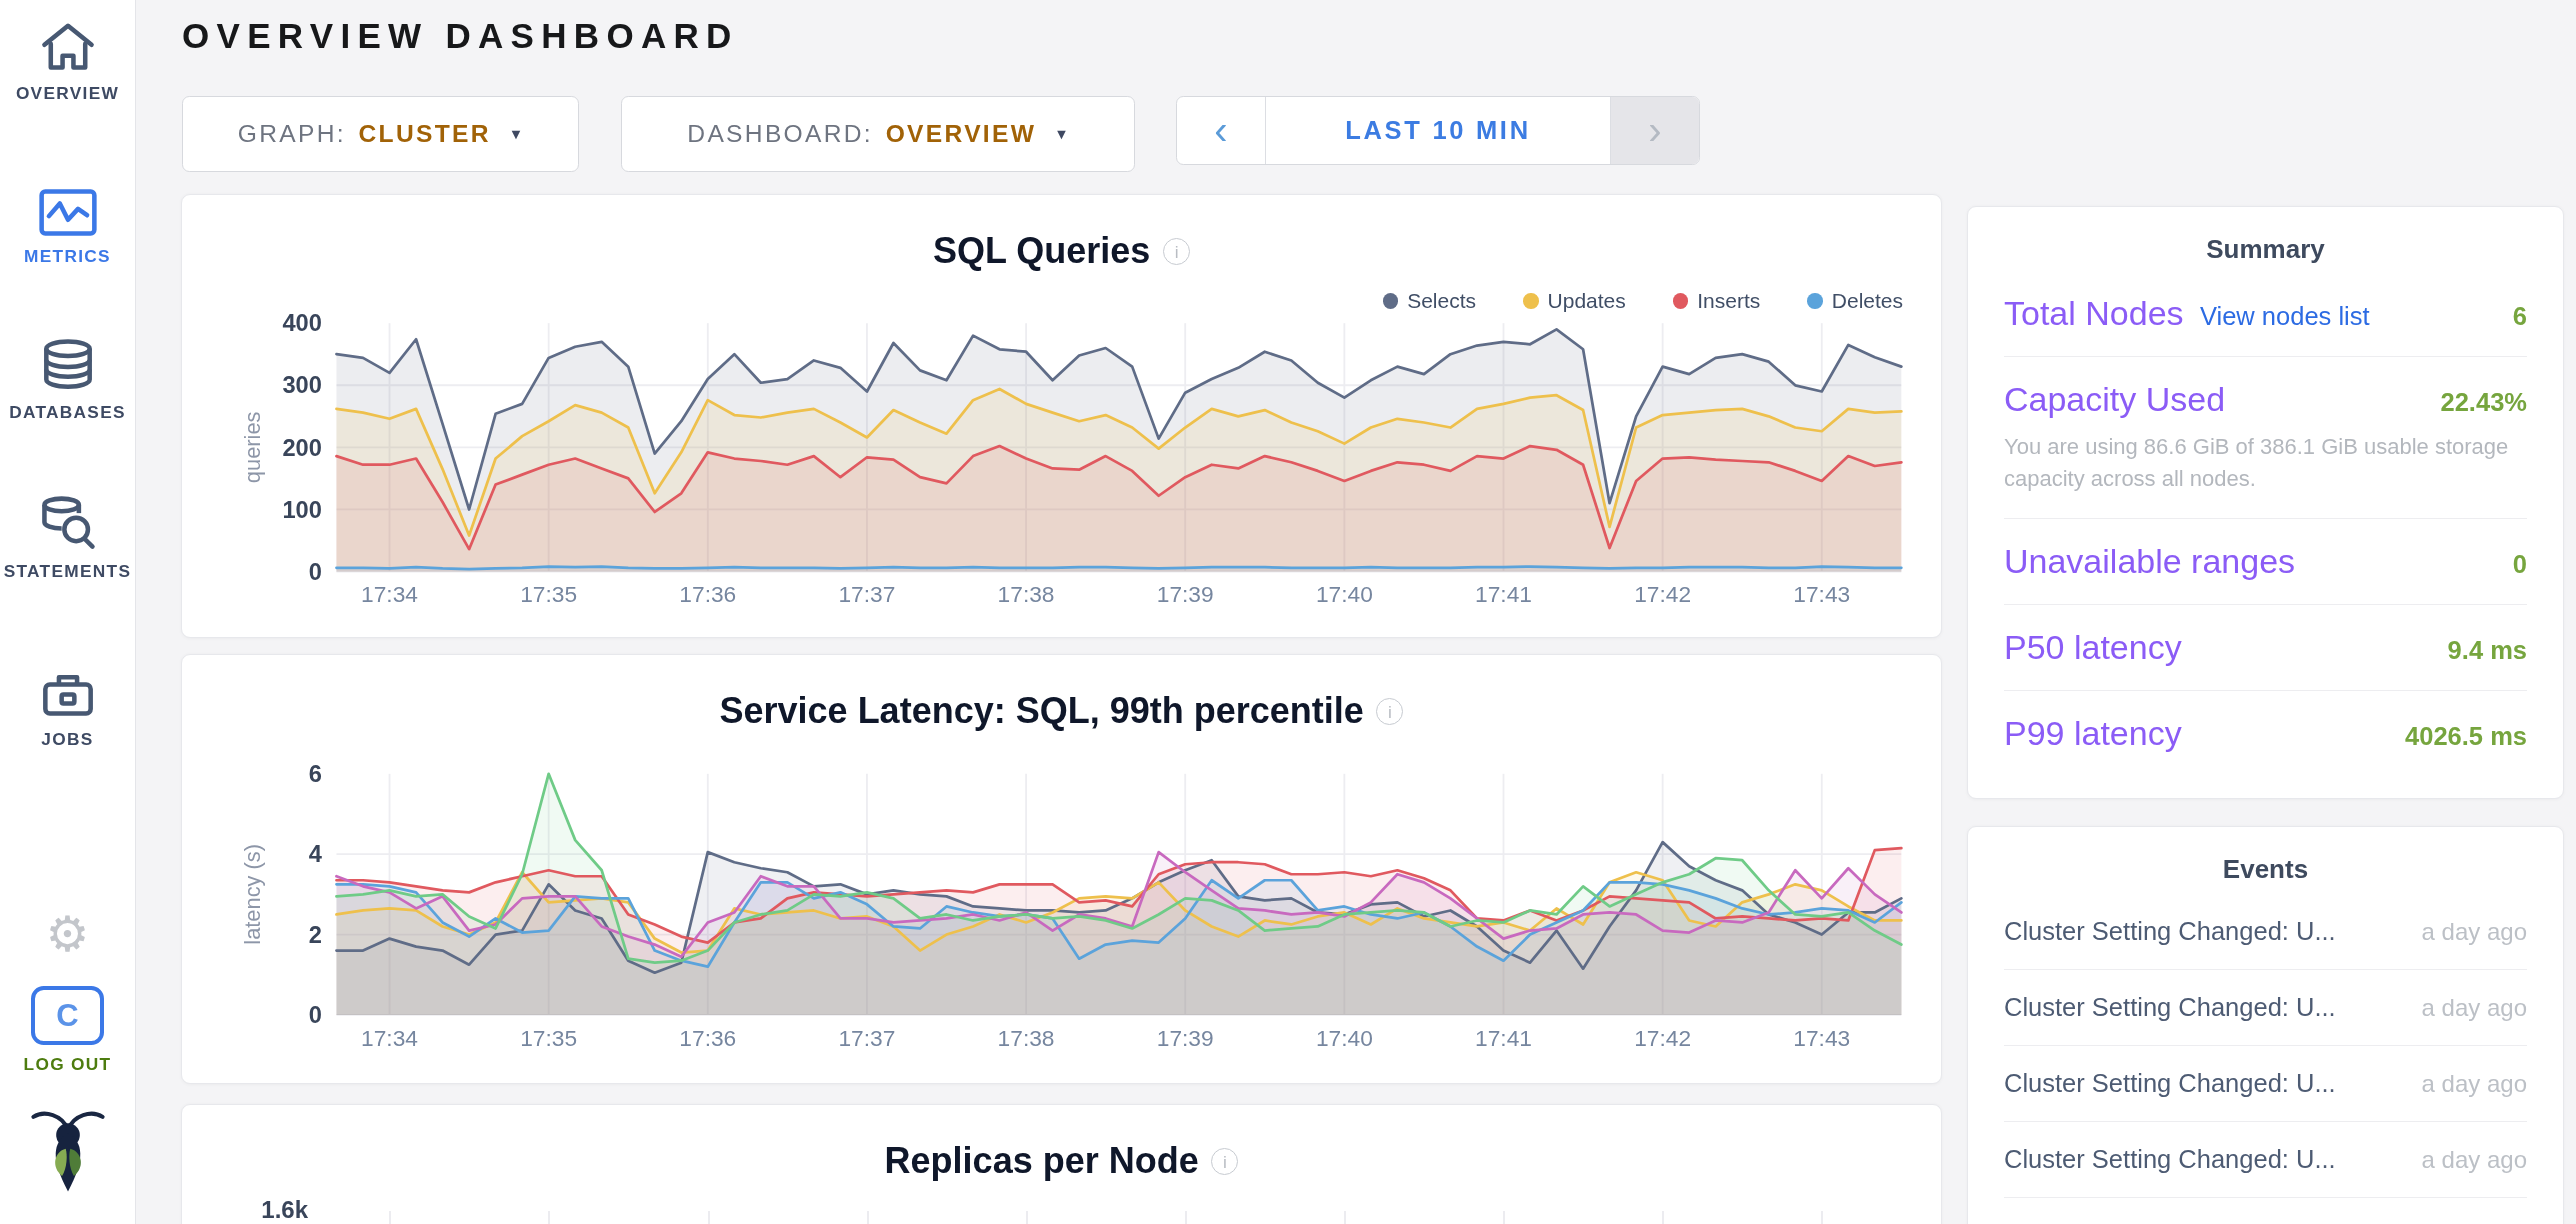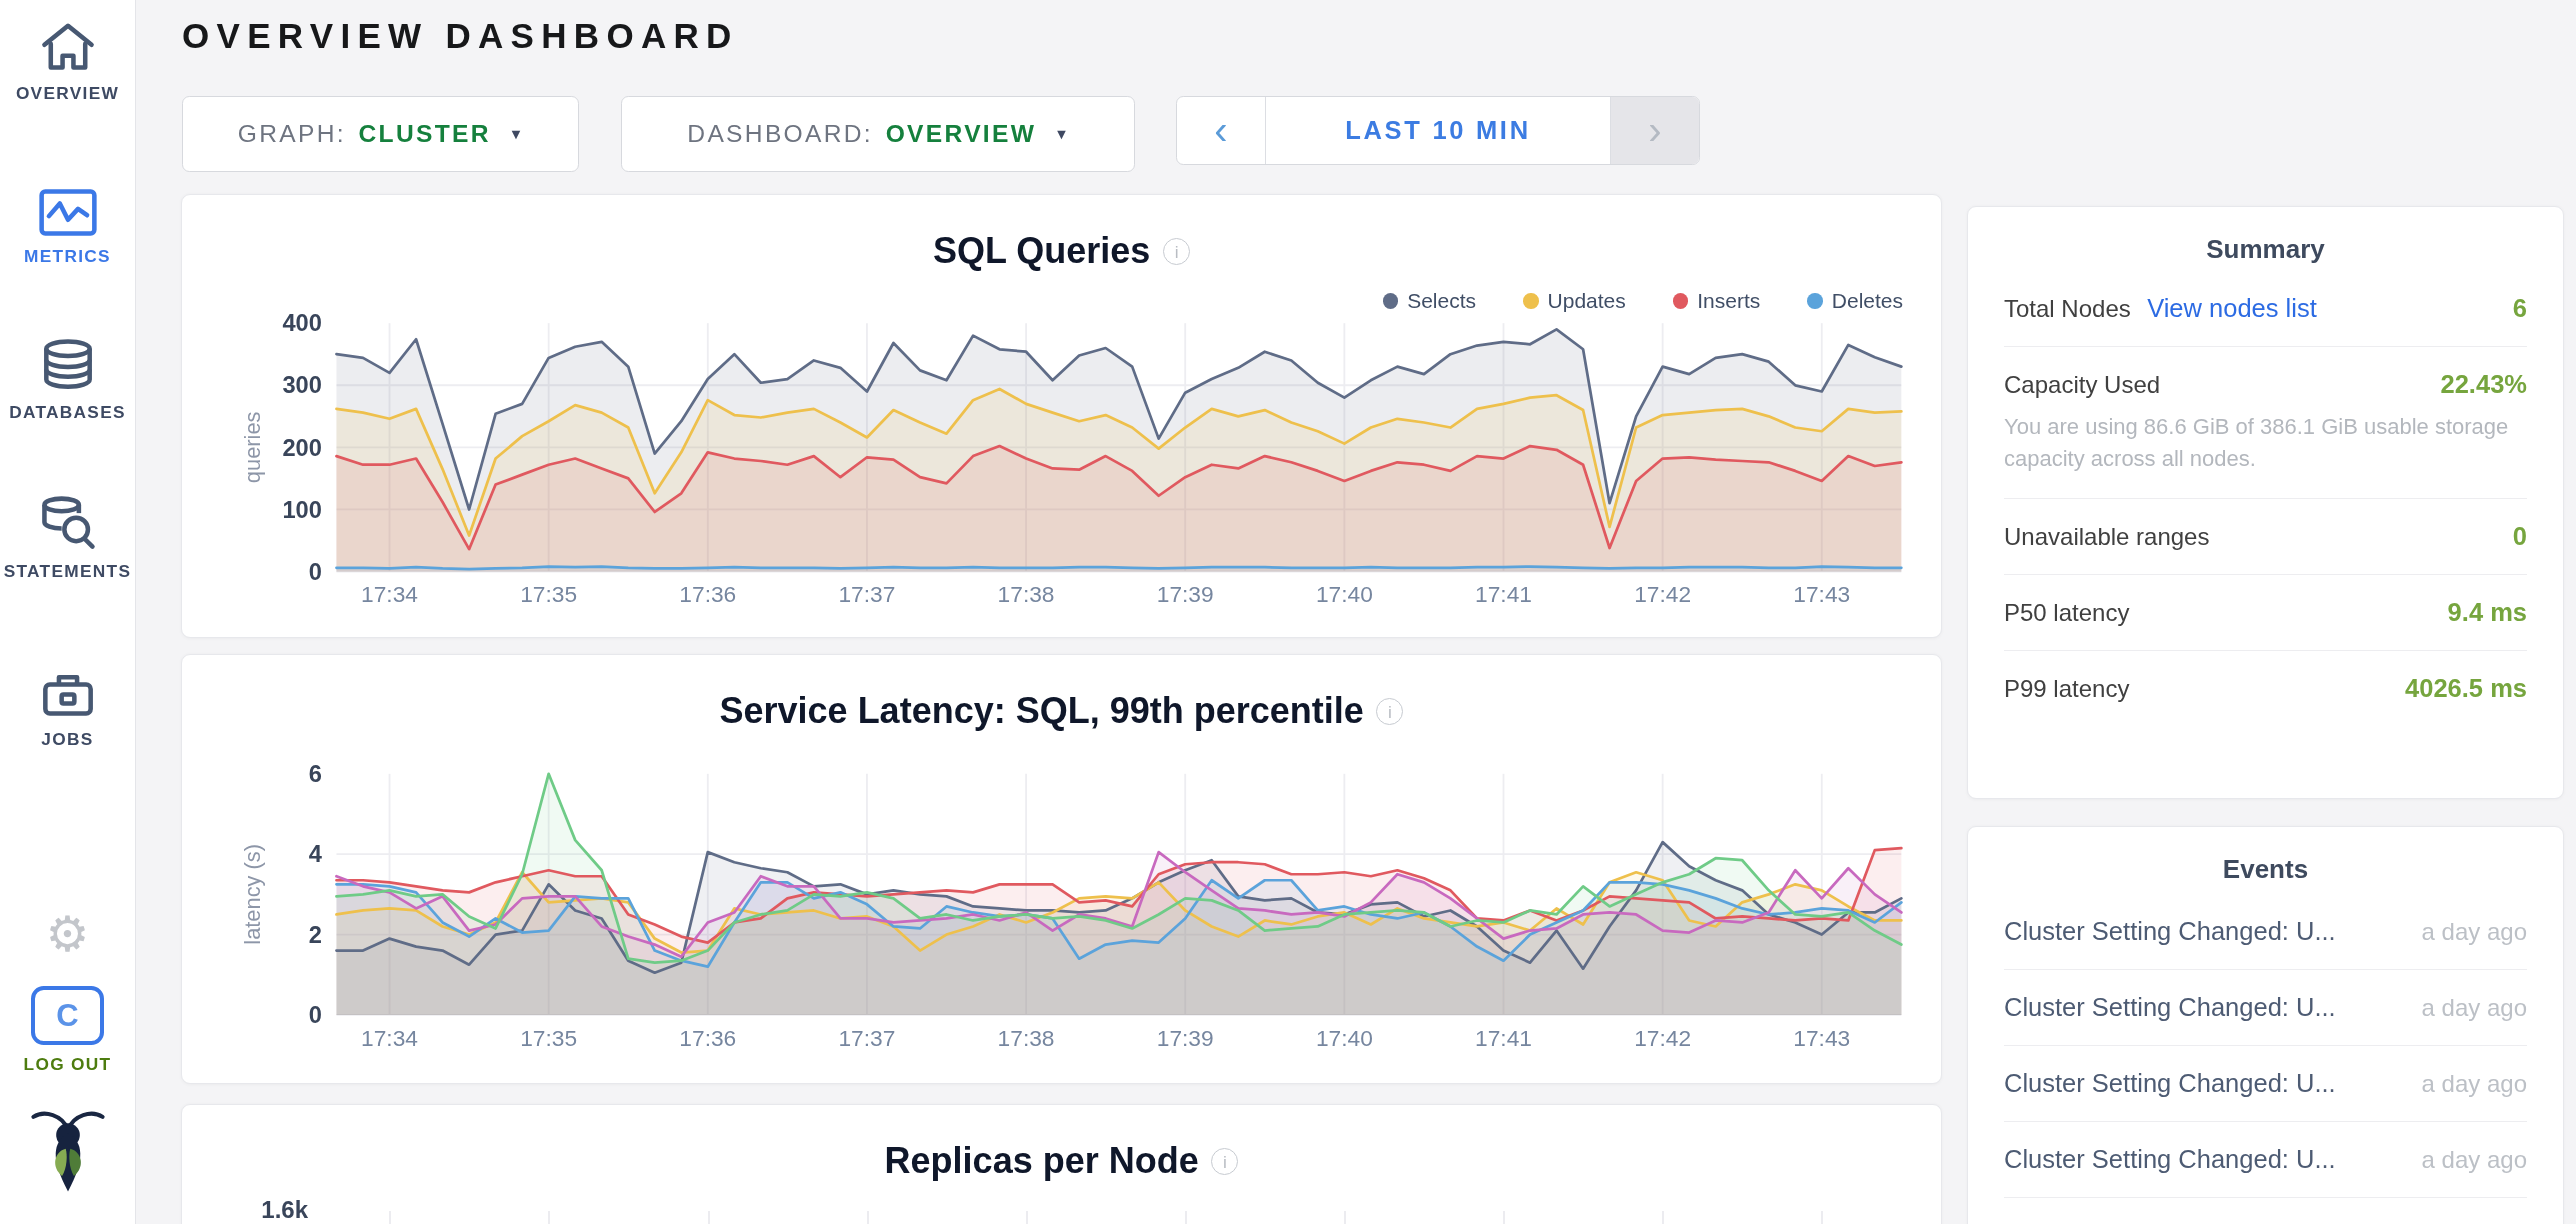--- a/index.html
+++ b/index.html
@@ -17,21 +17,21 @@
   .logout-wrap{position:absolute;top:986px;width:135px;text-align:center;cursor:pointer}
   .logout-box{width:65px;height:51px;border:4.5px solid #3b78e7;border-radius:12.7px;margin:0 auto;display:flex;align-items:center;justify-content:center;
     font-size:31px;font-weight:bold;color:#5b93e8}
   .logout-label{margin-top:9px;font-size:17.3px;font-weight:bold;letter-spacing:1.3px;color:#4d7c0f}
   .bug-wrap{position:absolute;top:1106px;width:135px;text-align:center}
   
   .page-title{position:absolute;left:182px;top:16.4px;font-size:35px;font-weight:bold;letter-spacing:7.3px;color:#17181a}
   .ctl{position:absolute;top:96px;height:76px;background:#fff;border:1.8px solid #d7d9de;border-radius:7.3px;
     display:flex;align-items:center;justify-content:center;box-sizing:border-box;cursor:pointer}
   .ctl-label{font-size:24.6px;letter-spacing:2.3px;color:#6e7480}
-  .ctl-value{font-size:24.6px;letter-spacing:2.3px;color:#15803d;margin-left:12.7px;font-weight:bold}
+  .ctl-value{font-size:24.6px;letter-spacing:2.3px;color:#a16207;margin-left:12.7px;font-weight:bold}
   .caret{font-size:14.6px;color:#3f4962;margin-left:18px}
   .timesel{position:absolute;top:96px;left:1176px;width:524px;height:69px;background:#fff;border:1.8px solid #d7d9de;border-radius:7.3px;
     display:flex;box-sizing:border-box;overflow:hidden}
   .ts-btn{width:88px;display:flex;align-items:center;justify-content:center;font-size:40px;cursor:pointer;flex:none}
   .ts-prev{color:#5b9bd8;border-right:1.8px solid #dcdee3}
   .ts-next{color:#b4bac3;background:#e5e5e9;border-left:1.8px solid #dcdee3}
   .ts-label{flex:1;display:flex;align-items:center;justify-content:center;font-size:25.5px;font-weight:bold;letter-spacing:2.7px;color:#3c7ce2;cursor:pointer}
   
   .panel{position:absolute;background:#fff;border:1.8px solid #e7e8ec;border-radius:9px;box-sizing:border-box;box-shadow:0 0.9px 3.6px rgba(0,0,0,.04);overflow:hidden}
   .chart-title-row{position:absolute;left:0;right:0;text-align:center}
@@ -41,21 +41,21 @@
   .legend{position:absolute;top:94px;right:38px;display:flex;gap:47px;align-items:center}
   .legend-item{display:flex;align-items:center;gap:9px;cursor:pointer}
   .legend-dot{width:15.5px;height:15.5px;border-radius:50%;display:inline-block}
   .legend-text{font-size:21px;color:#404e66}
   
   .side-panel-title{text-align:center;font-size:26px;font-weight:bold;color:#3e4a5e;padding-top:27px}
   .sum-body{padding:5.5px 36px 0 36px}
   .sum-row{border-bottom:1.8px solid #ededf0;padding:23px 0}
   .sum-row:last-child{border-bottom:none}
   .sum-line{display:flex;align-items:baseline}
-  .sum-label{font-size:24px;color:#404040}
+  .sum-label{font-size:34px;color:#8b5cf6}
   .sum-link{margin-left:16.4px;font-size:25.5px;color:#2c6be3;text-decoration:none;cursor:pointer}
   .sum-value{margin-left:auto;font-size:25.5px;font-weight:bold;color:#76a53e}
   .sum-note{margin-top:12.7px;font-size:22px;line-height:1.45;color:#b3b7bd}
   .evt-body{padding:9px 36px 0 36px}
   .evt-row{display:flex;justify-content:space-between;align-items:baseline;padding:23px 0;border-bottom:1.8px solid #ededf0}
   .evt-text{font-size:25.5px;color:#4d5b73}
   .evt-time{font-size:24px;color:#bcc0c6}
   
   .rep-ytick{position:absolute;left:55px;top:91px;width:71px;text-align:right;font-size:24px;font-weight:bold;color:#39455a}
   .rep-grid span{position:absolute;top:106px;width:1.8px;height:36px;background:#ececf0}

